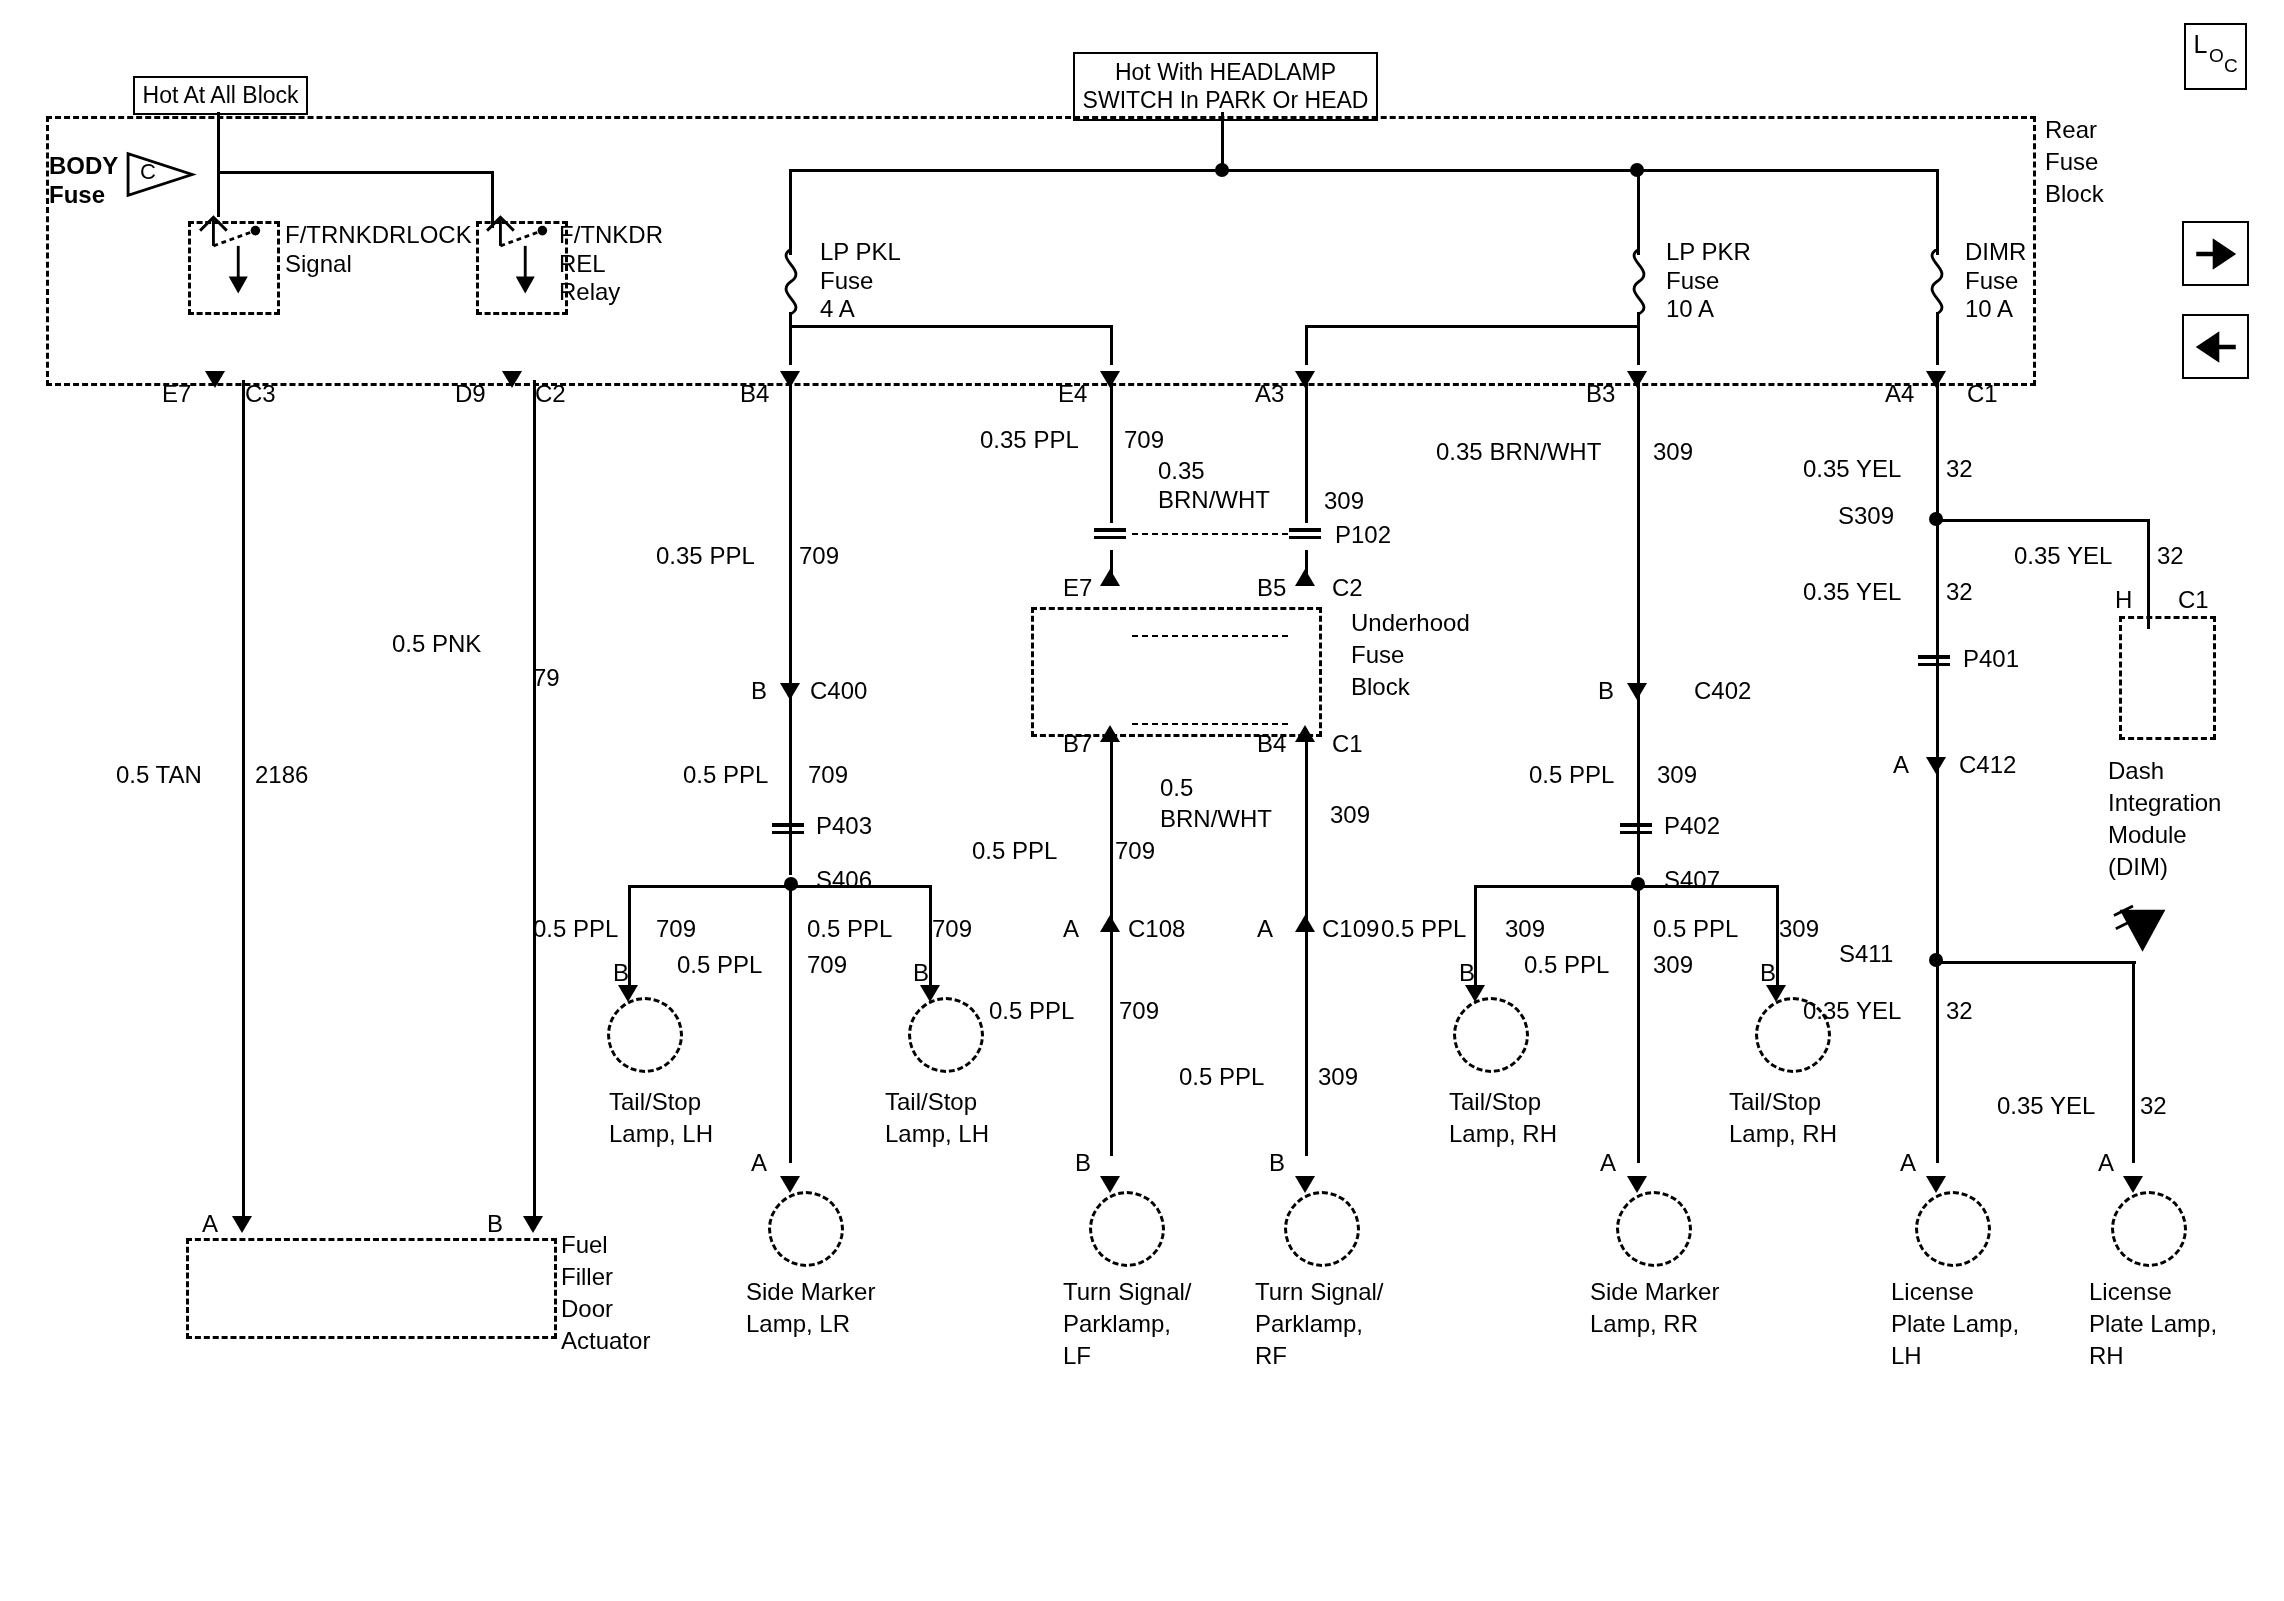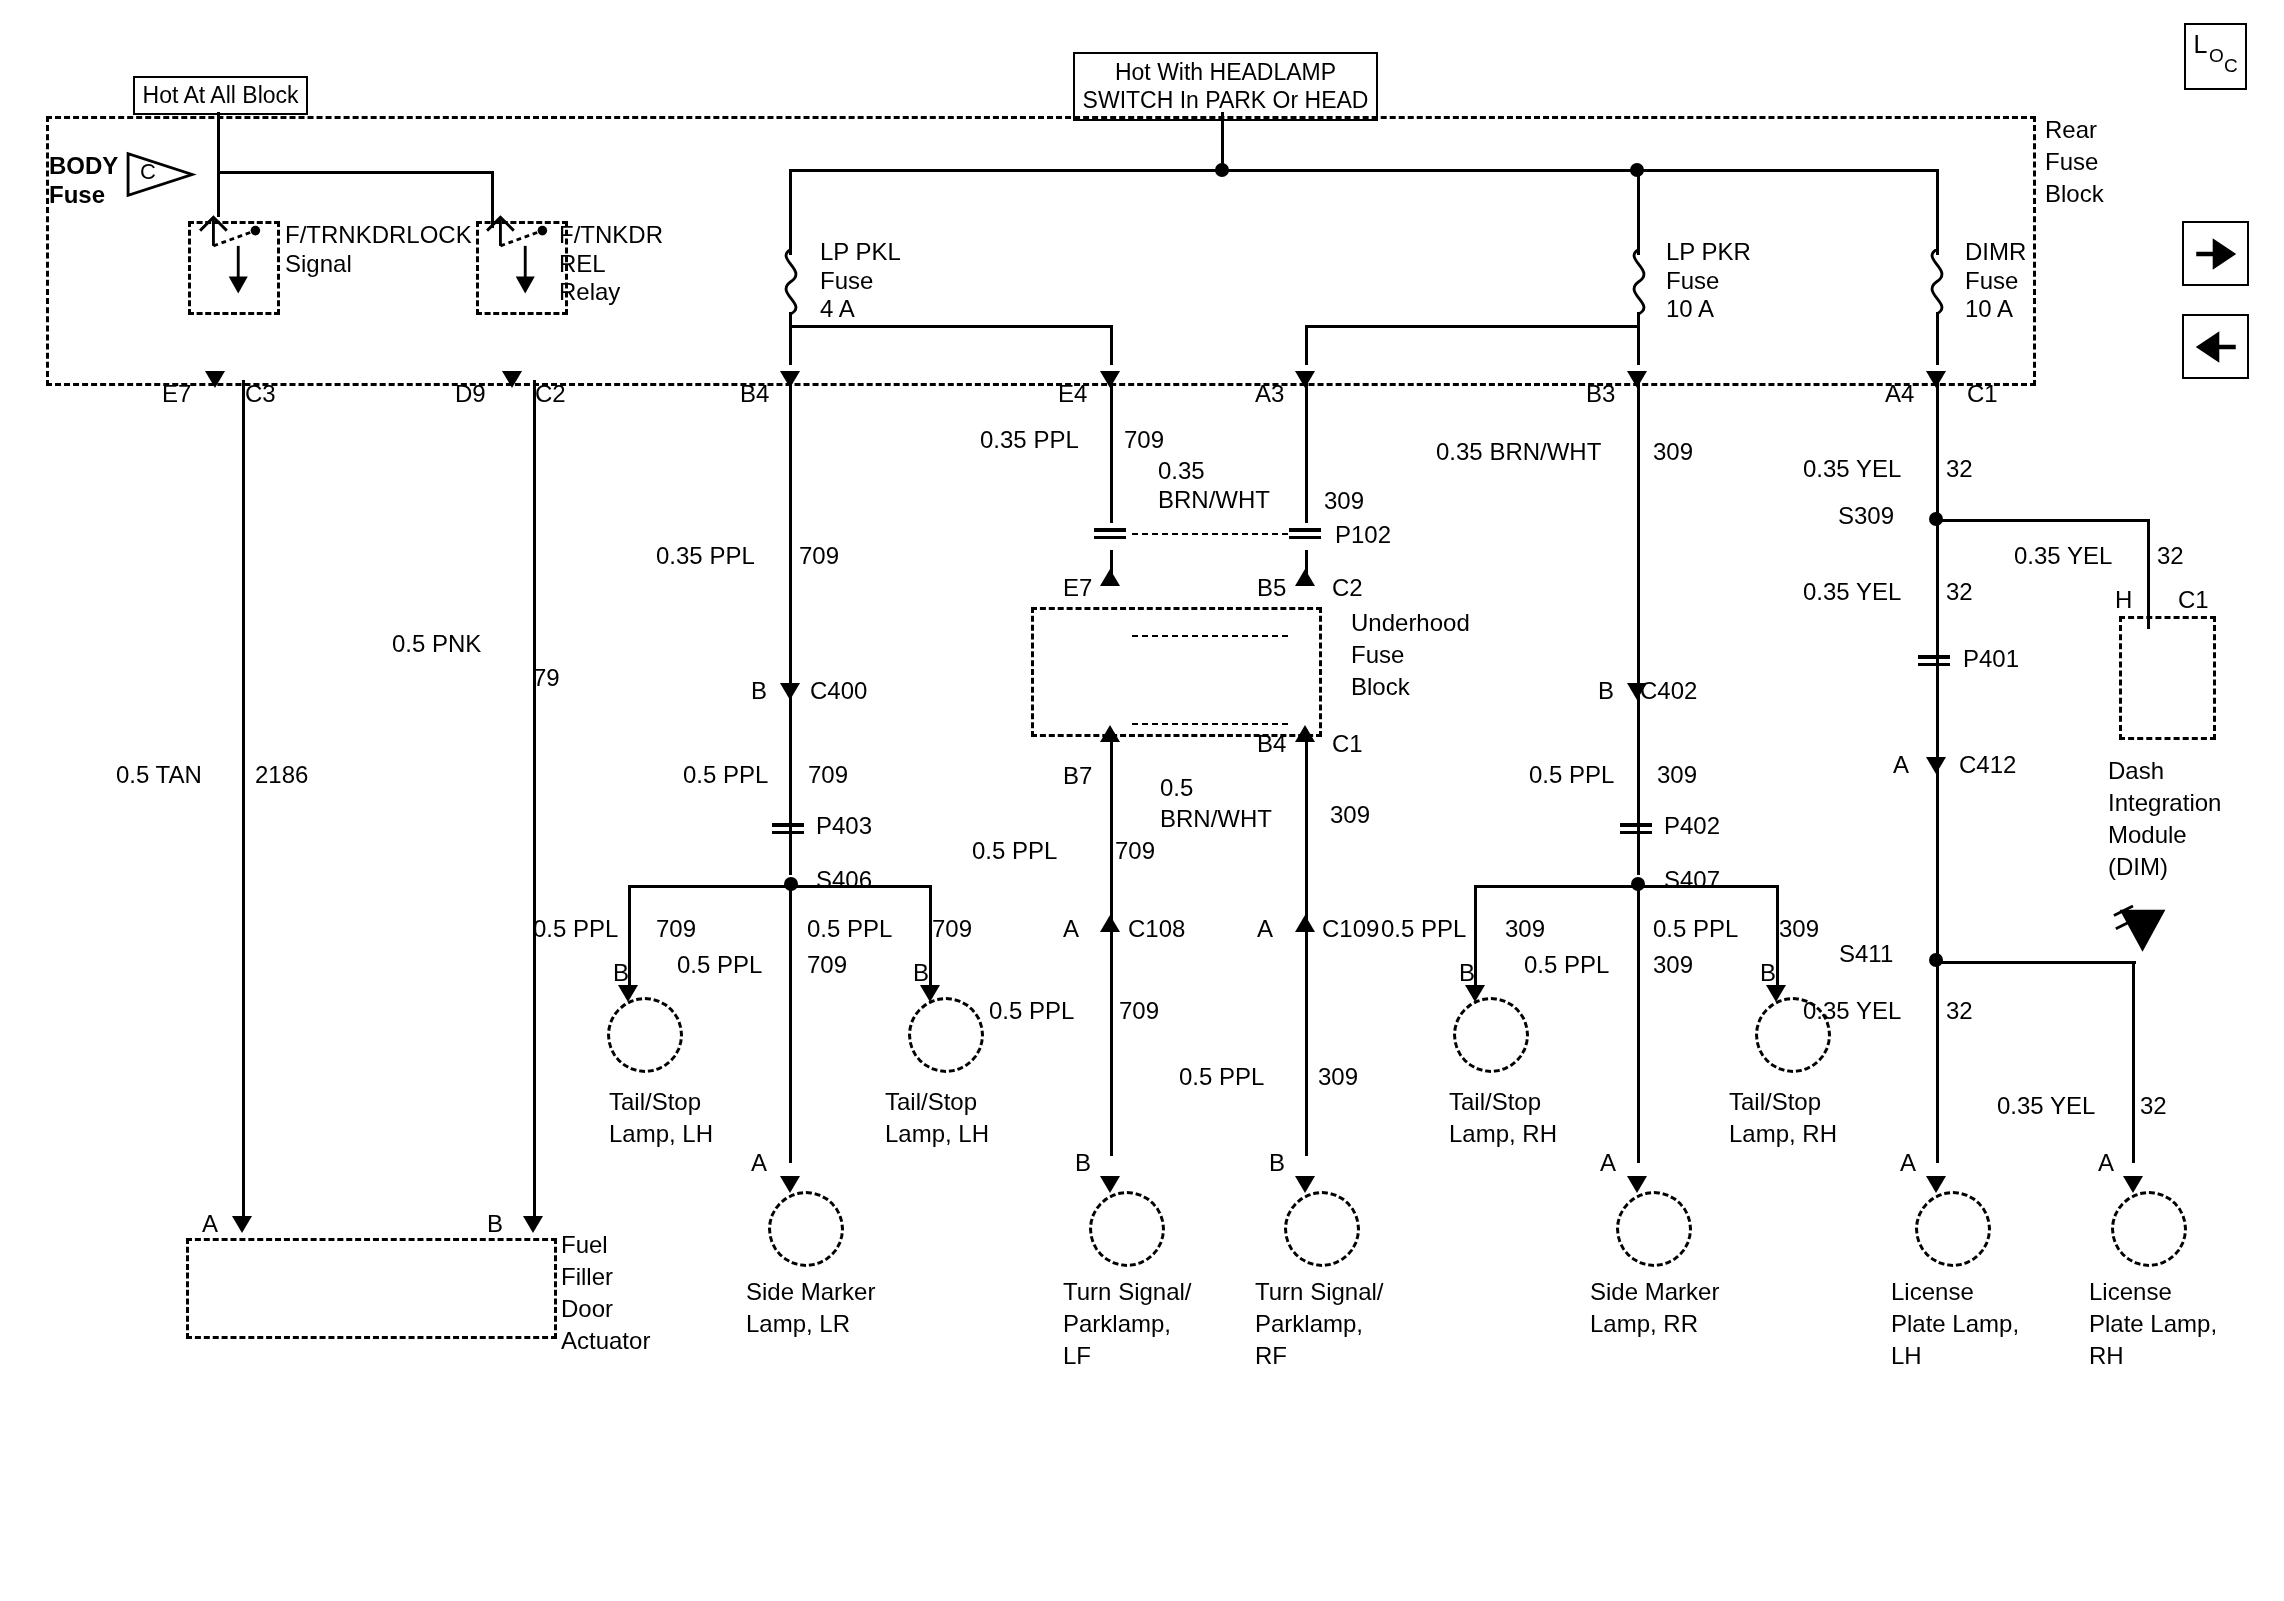--- a/index.html
+++ b/index.html
@@ -217,21 +217,21 @@
   <div class="lbl" style="left:1351px;top:607px;line-height:32px;">Underhood
 Fuse
 Block</div>
   <div class="hdash" style="left:1132px;top:635px;width:156px;"></div>
   <div class="hdash" style="left:1132px;top:723px;width:156px;"></div>
 
   <div class="v" style="left:1110px;top:730px;height:28.5px;"></div>
   <div class="v" style="left:1305px;top:730px;height:28.5px;"></div>
   <div class="arrowup" style="left:1100px;top:725px;"></div>
   <div class="arrowup" style="left:1295px;top:725px;"></div>
-  <div class="lbl" style="left:1063px;top:730px;margin-top:32px;">B7</div>
+  <div class="lbl" style="left:1063px;top:730px;">B7</div>
   <div class="lbl" style="left:1257px;top:730px;">B4</div>
   <div class="lbl" style="left:1332px;top:730px;">C1</div>
 
   <div class="v" style="left:1110px;top:757px;height:399px;"></div>
   <div class="lbl" style="left:972px;top:837px;">0.5 PPL</div>
   <div class="lbl" style="left:1115px;top:837px;">709</div>
   <div class="lbl" style="left:1063px;top:915px;">A</div>
   <div class="arrowup" style="left:1100px;top:915px;"></div>
   <div class="lbl" style="left:1128px;top:915px;">C108</div>
   <div class="lbl" style="left:989px;top:997px;">0.5 PPL</div>
@@ -255,21 +255,21 @@
   <div class="lbl" style="left:1269px;top:1149px;">B</div>
   <div class="arrowdn" style="left:1295px;top:1176px;"></div>
   <div class="conncirc" style="left:1284px;top:1191px;"></div>
   <div class="lbl" style="left:1255px;top:1276px;line-height:32px;">Turn Signal/
 Parklamp,
 RF</div>
 
   <div class="v" style="left:1637px;top:380px;height:495px;"></div>
   <div class="lbl" style="left:1598px;top:677px;">B</div>
   <div class="arrowdn" style="left:1627px;top:683px;"></div>
-  <div class="lbl" style="left:1640px;top:677px;">C402</div>
+  <div class="lbl" style="left:1694px;top:677px;">C402</div>
   <div class="lbl" style="left:1529px;top:761px;">0.5 PPL</div>
   <div class="lbl" style="left:1657px;top:761px;">309</div>
   <div class="splice" style="left:1620px;top:820px;"></div>
   <div class="lbl" style="left:1664px;top:812px;">P402</div>
 
   <div class="dot" style="left:1631px;top:877px;"></div>
   <div class="lbl" style="left:1664px;top:866px;">S407</div>
   <div class="h" style="left:1474px;top:885px;width:304px;"></div>
   <div class="v" style="left:1474px;top:885px;height:103px;"></div>
   <div class="v" style="left:1776px;top:885px;height:103px;"></div>

